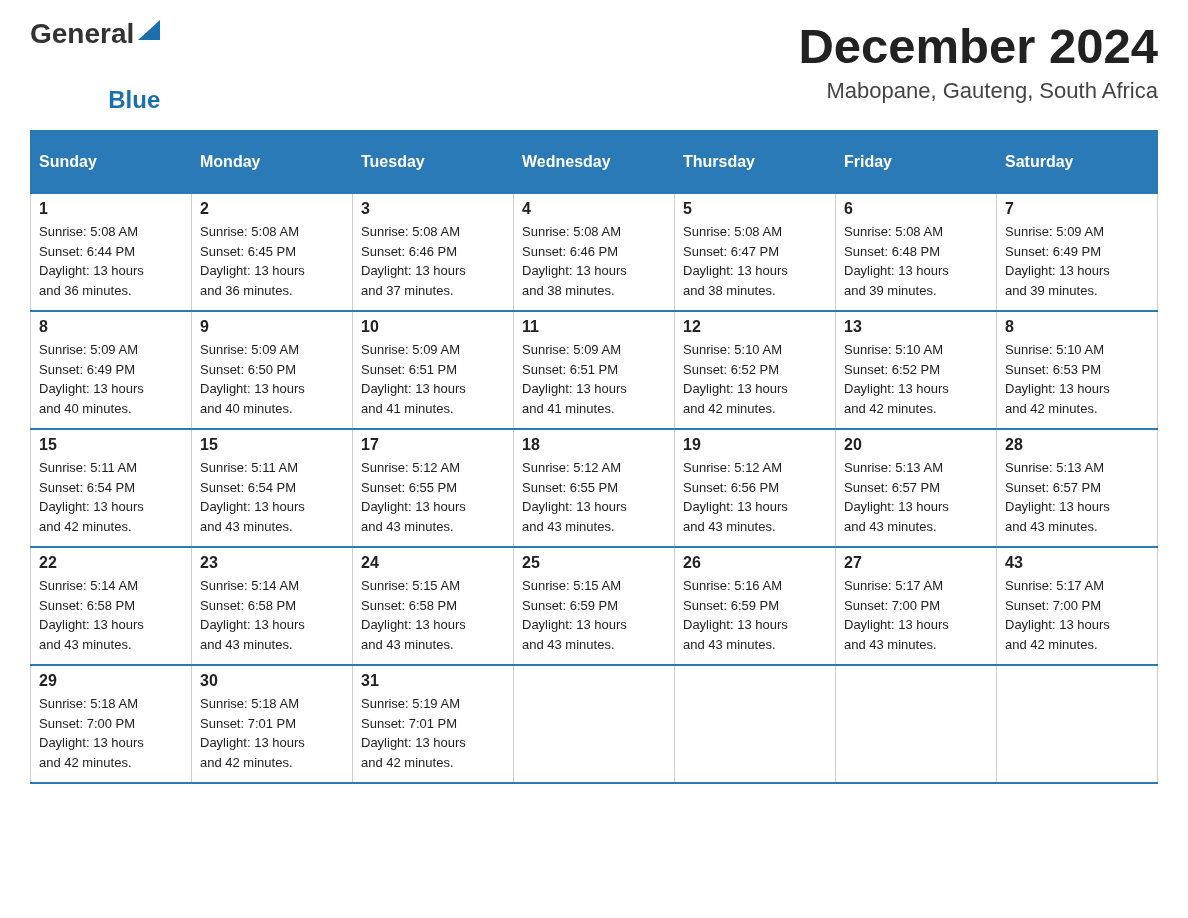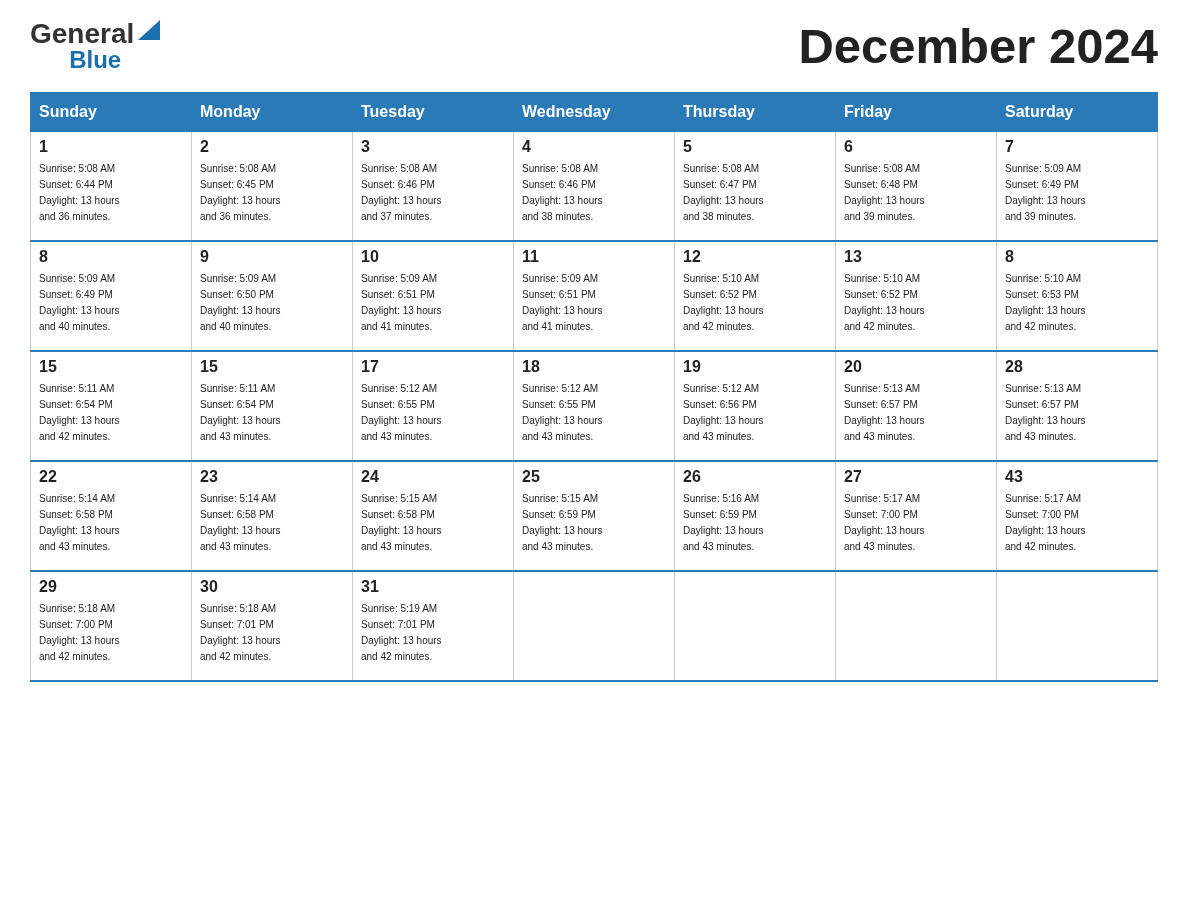--- a/index.html
+++ b/index.html
@@ -12,21 +12,22 @@
     }
     .header-area {
       display: flex;
       justify-content: space-between;
       align-items: flex-start;
       margin-bottom: 18px;
     }
     .logo {
       display: flex;
       flex-direction: column;
-      align-items: center;
+      align-items: flex-end;
+      gap: 40px;
     }
     .logo-general {
       font-size: 28px;
       font-weight: bold;
       color: #333;
       line-height: 1;
     }
     .logo-blue {
       font-size: 24px;
       font-weight: bold;
@@ -54,21 +55,21 @@
     table {
       width: 100%;
       border-collapse: collapse;
       table-layout: fixed;
     }
     thead tr th {
       background-color: #2a7ab8;
       color: #fff;
       font-size: 16px;
       font-weight: bold;
-      padding: 10px 8px;
+      padding: 22px 8px;
       text-align: left;
       border: 1px solid #2a7ab8;
     }
     tbody tr td {
       vertical-align: top;
       padding: 6px 8px 10px 8px;
       font-size: 13px;
       color: #222;
       border: 1px solid #ccc;
       height: 110px;
@@ -76,21 +77,21 @@
     tbody tr {
       border-bottom: 2px solid #2a7ab8;
     }
     .day-number {
       font-size: 16px;
       font-weight: bold;
       margin-bottom: 4px;
       display: block;
     }
     .day-info {
-      font-size: 10px;
+      font-size: 13px;
       line-height: 1.5;
       color: #222;
     }
     .empty-cell {
       background: #fff;
     }
   </style>
 </head>
 <body>
 
@@ -101,20 +102,21 @@
       <span style="display:inline-block; margin-left:4px; position:relative; top:-2px;">
         <svg width="22" height="20" viewBox="0 0 22 20">
           <polygon points="0,20 22,20 22,0" fill="#1a6fad"></polygon>
         </svg>
       </span>
     </div>
     <span class="logo-blue">Blue</span>
   </div>
   <div class="title-area">
     <div class="calendar-title">December 2024</div>
+    <div class="calendar-subtitle">Mabopane, Gauteng, South Africa</div>
   </div>
 </div>
 
 <table>
   <thead>
     <tr>
       <th>Sunday</th>
       <th>Monday</th>
       <th>Tuesday</th>
       <th>Wednesday</th>

